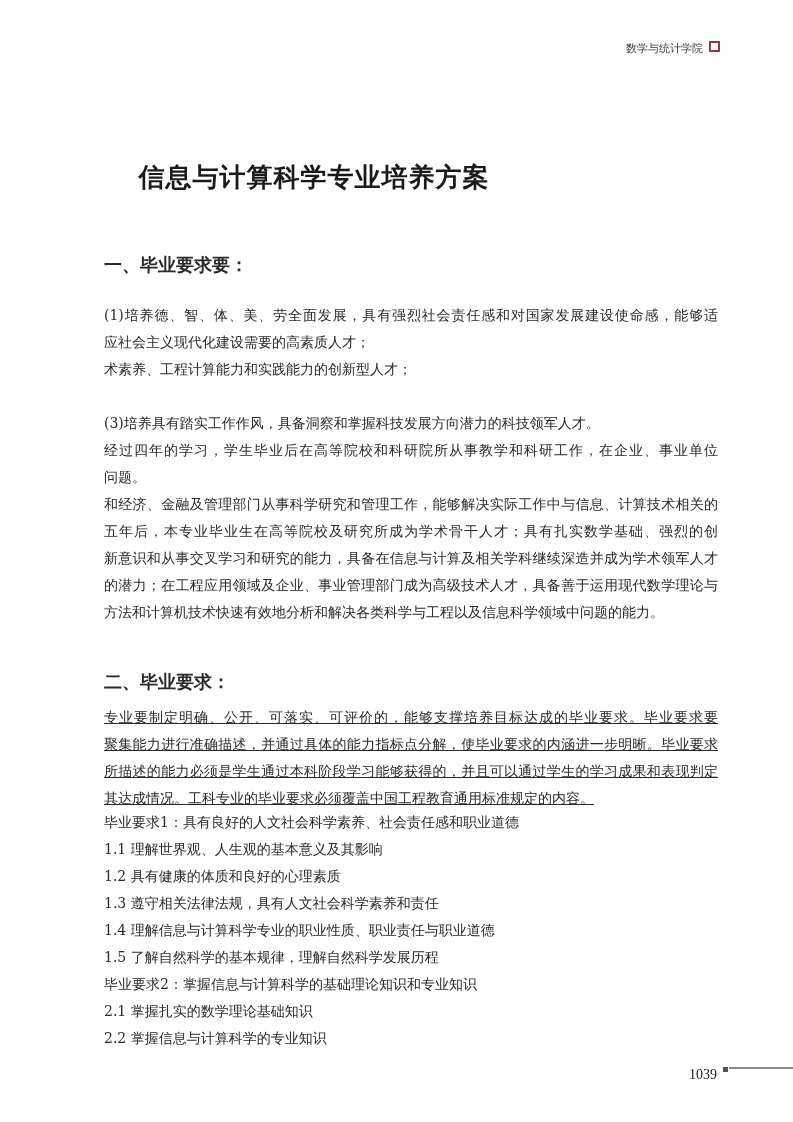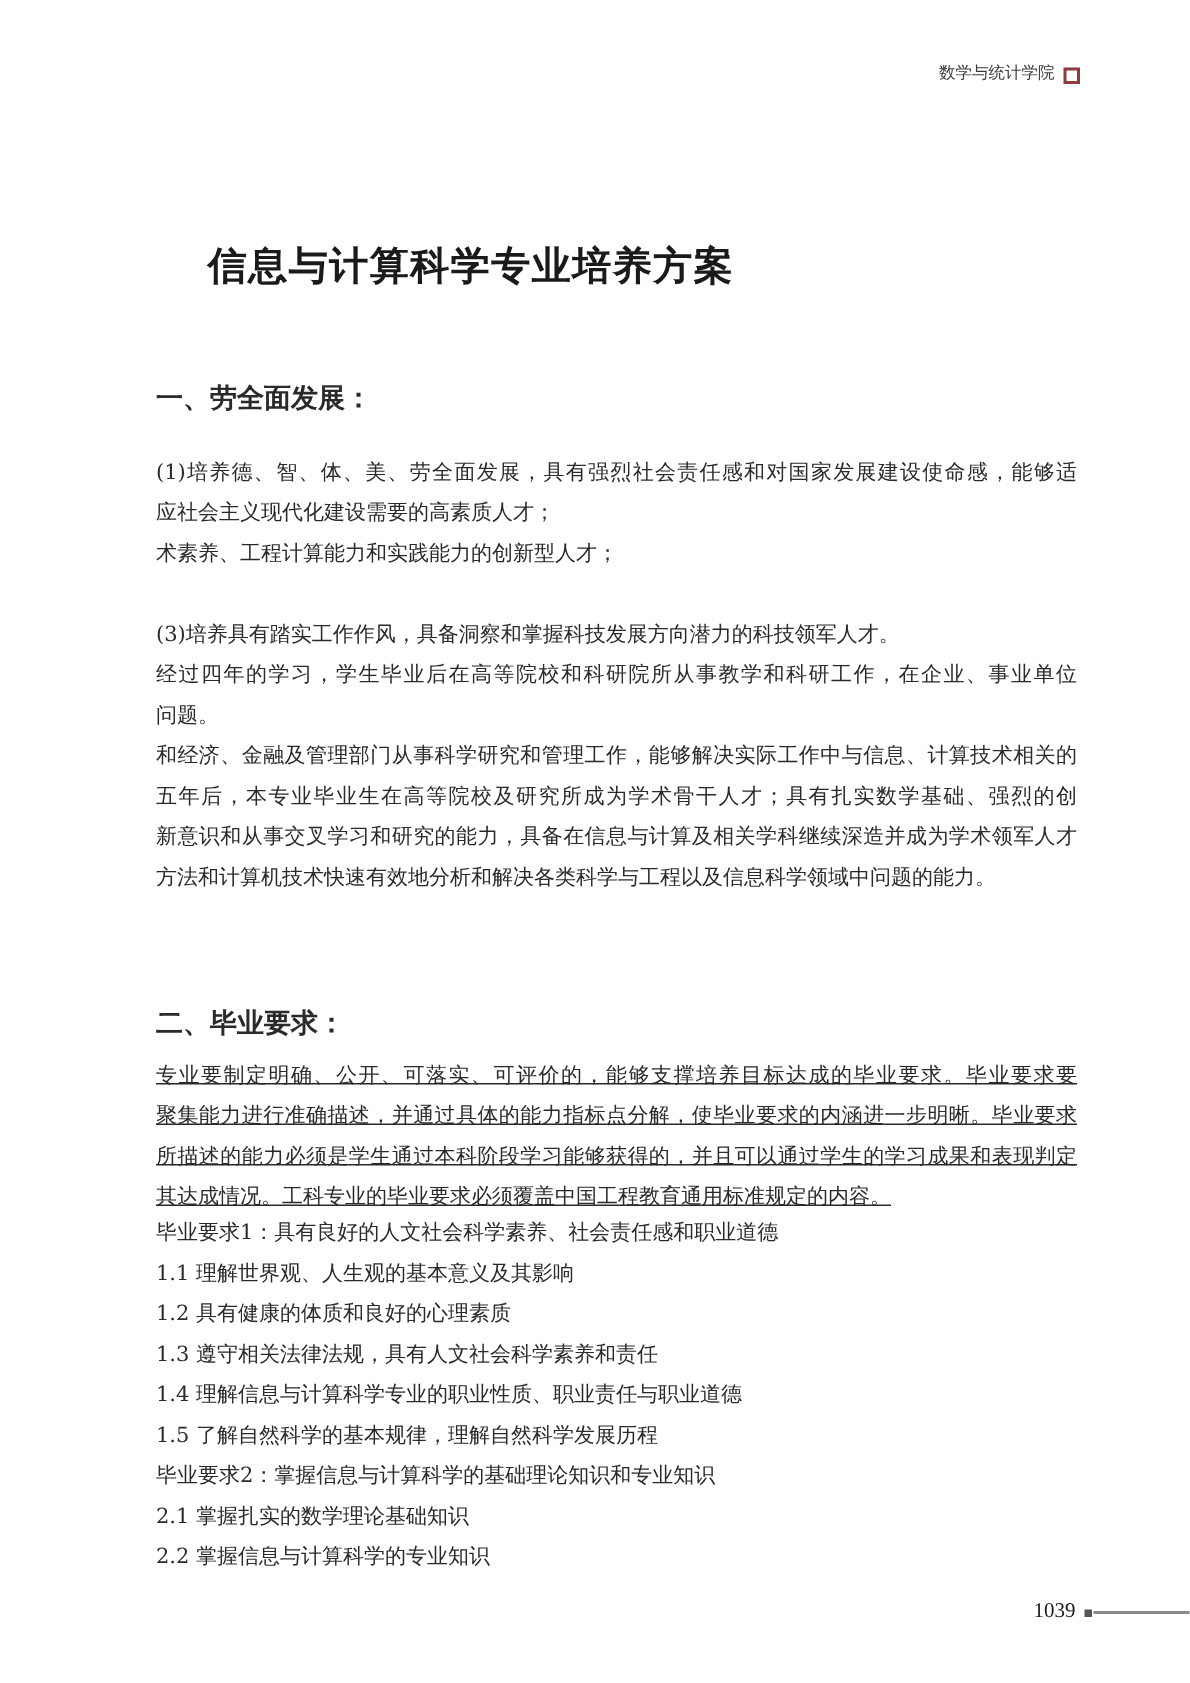--- a/index.html
+++ b/index.html
@@ -13,21 +13,21 @@
       position: relative;
       overflow: hidden;
       font-family: "DejaVu Serif", "Liberation Serif", serif;
       color: #231f20;
     }
     .running-header {
       position: absolute;
       top: 41px;
       right: 73px;
       display: flex;
-      align-items: flex-end;
+      align-items: flex-start;
       font-family: "DejaVu Sans", "Liberation Sans", sans-serif;
       font-size: 11px;
       color: #3a3a3a;
       letter-spacing: 0px;
     }
     .running-header .marker {
       width: 7px;
       height: 7px;
       border: 2px solid #8e3a3f;
       margin-left: 6px;
@@ -84,21 +84,21 @@
       color: #2a2a2a;
     }
     .req-list li {
       white-space: nowrap;
     }
     .page-footer {
       position: absolute;
       top: 1067px;
       left: 689px;
       display: flex;
-      align-items: center;
+      align-items: flex-start;
       font-family: "Liberation Serif", "DejaVu Serif", serif;
       font-size: 14px;
       color: #1a1a1a;
     }
     .page-footer .sq {
       width: 5px;
       height: 5px;
       background: #555555;
       margin-left: 6px;
     }
@@ -112,21 +112,21 @@
 </head>
 <body>
 
 <div class="running-header">
   <span>数学与统计学院</span>
   <span class="marker"></span>
 </div>
 
 <h1 class="doc-title">信息与计算科学专业培养方案</h1>
 
-<h2 class="section-heading" style="top:253px;margin:0;">一、劳全面发展：</h2>
+<h2 class="section-heading" style="top:253px;margin:0;">一、毕业要求要：</h2>
 
 <p class="para indent" style="top:302px;">
   <span class="ln">(1)培养德、智、体、美、劳全面发展，具有强烈社会责任感和对国家发展建设使命感，能够适</span>
   <span class="ln last">应社会主义现代化建设需要的高素质人才；</span>
 </p>
 
 <p class="para indent" style="top:356px;">
   <span class="ln last">术素养、工程计算能力和实践能力的创新型人才；</span>
 </p>
 
@@ -136,20 +136,21 @@
 
 <p class="para indent" style="top:437px;">
   <span class="ln">经过四年的学习，学生毕业后在高等院校和科研院所从事教学和科研工作，在企业、事业单位</span>
   <span class="ln last">问题。</span>
   <span class="ln">和经济、金融及管理部门从事科学研究和管理工作，能够解决实际工作中与信息、计算技术相关的</span>
 </p>
 
 <p class="para indent" style="top:518px;">
   <span class="ln">五年后，本专业毕业生在高等院校及研究所成为学术骨干人才；具有扎实数学基础、强烈的创</span>
   <span class="ln">新意识和从事交叉学习和研究的能力，具备在信息与计算及相关学科继续深造并成为学术领军人才</span>
+  <span class="ln">的潜力；在工程应用领域及企业、事业管理部门成为高级技术人才，具备善于运用现代数学理论与</span>
   <span class="ln last">方法和计算机技术快速有效地分析和解决各类科学与工程以及信息科学领域中问题的能力。</span>
 </p>
 
 <h2 class="section-heading" style="top:670px;margin:0;">二、毕业要求：</h2>
 
 <p class="para indent" style="top:704px;text-decoration:underline;">
   <span class="ln">专业要制定明确、公开、可落实、可评价的，能够支撑培养目标达成的毕业要求。毕业要求要</span>
   <span class="ln">聚集能力进行准确描述，并通过具体的能力指标点分解，使毕业要求的内涵进一步明晰。毕业要求</span>
   <span class="ln">所描述的能力必须是学生通过本科阶段学习能够获得的，并且可以通过学生的学习成果和表现判定</span>
   <span class="ln last">其达成情况。工科专业的毕业要求必须覆盖中国工程教育通用标准规定的内容。</span>

